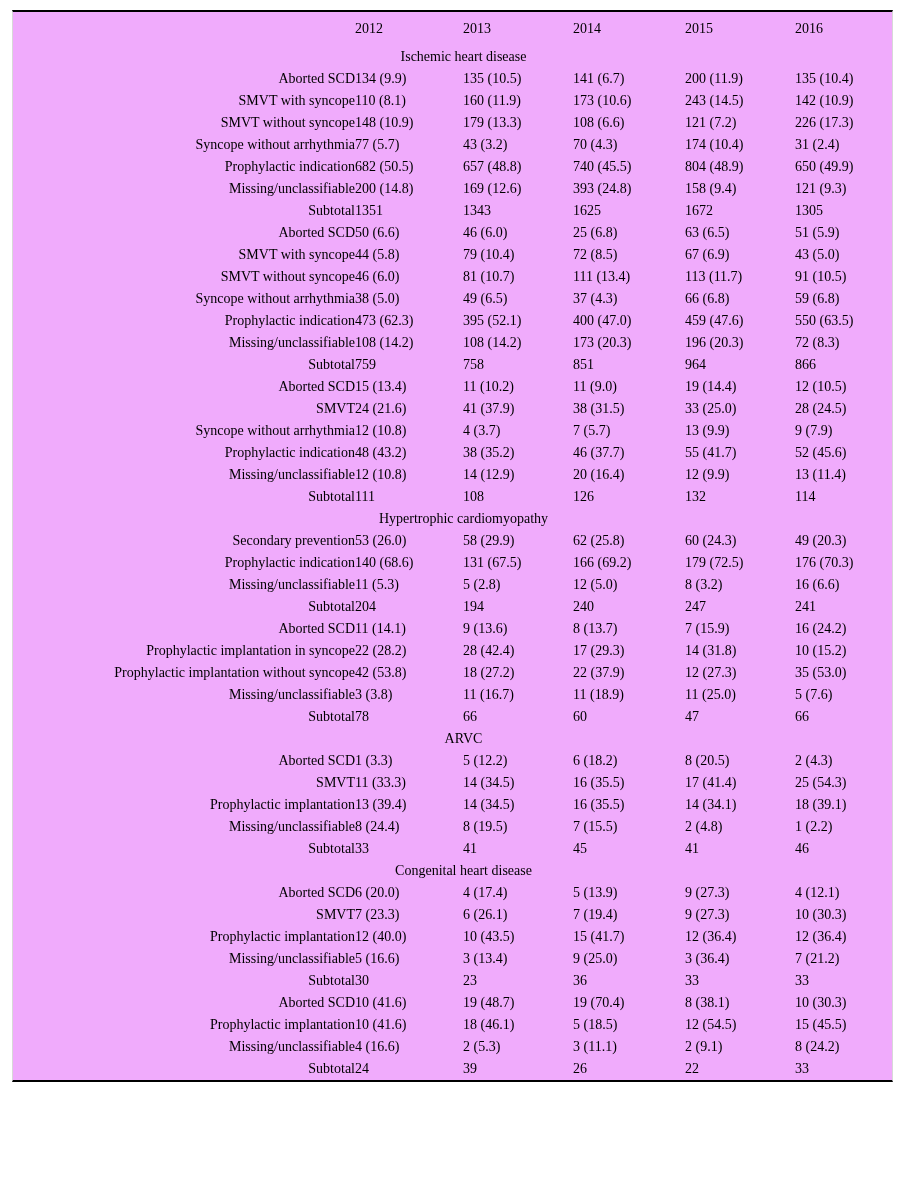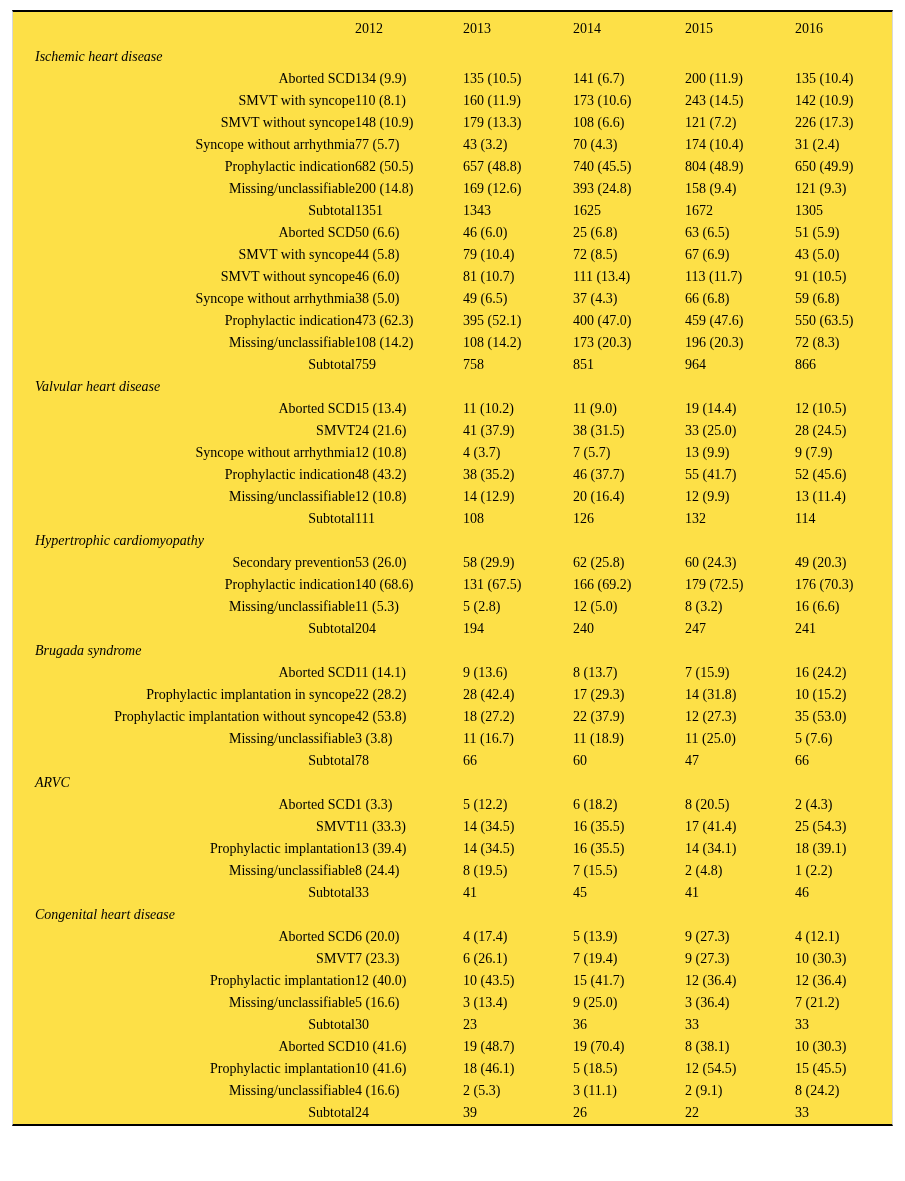--- a/index.html
+++ b/index.html
@@ -7,21 +7,21 @@
     margin: 0; padding: 0;
     width: 905px; height: 1181px;
     background: #ffffff;
     font-family: "Liberation Serif", "DejaVu Serif", serif;
     color: #000000;
   }
   .paper-table {
     position: absolute;
     left: 12px; top: 10px;
     width: 881px;
-    background: #fde047;
+    background: #f0abfc;
     border-top: 2px solid #000000;
     border-bottom: 2px solid #000000;
     border-left: 1px solid #d8d8d8;
     border-right: 1px solid #d8d8d8;
   }
   table {
     width: 100%;
     border-collapse: collapse;
     table-layout: fixed;
     font-size: 14px;
@@ -37,22 +37,22 @@
     text-align: left;
     vertical-align: middle;
     padding: 0;
     height: 22px;
     line-height: 22px;
     white-space: nowrap;
     overflow: hidden;
   }
   thead th { height: 34px; }
   td.section-title {
-    font-style: italic;
     padding-left: 22px;
+    text-align: center;
   }
   td.row-label { padding-left: 55px; text-align: right; }
 </style>
 </head>
 <body>
 
 <div class="paper-table">
   <table>
     <colgroup>
       <col class="c-label">
@@ -182,23 +182,20 @@
         </tr>
         <tr>
           <td class="row-label">Subtotal</td>
           <td>759</td>
           <td>758</td>
           <td>851</td>
           <td>964</td>
           <td>866</td>
         </tr>
         <tr>
-          <td class="section-title" colspan="6">Valvular heart disease</td>
-        </tr>
-        <tr>
           <td class="row-label">Aborted SCD</td>
           <td>15 (13.4)</td>
           <td>11 (10.2)</td>
           <td>11 (9.0)</td>
           <td>19 (14.4)</td>
           <td>12 (10.5)</td>
         </tr>
         <tr>
           <td class="row-label">SMVT</td>
           <td>24 (21.6)</td>
@@ -268,23 +265,20 @@
         </tr>
         <tr>
           <td class="row-label">Subtotal</td>
           <td>204</td>
           <td>194</td>
           <td>240</td>
           <td>247</td>
           <td>241</td>
         </tr>
         <tr>
-          <td class="section-title" colspan="6">Brugada syndrome</td>
-        </tr>
-        <tr>
           <td class="row-label">Aborted SCD</td>
           <td>11 (14.1)</td>
           <td>9 (13.6)</td>
           <td>8 (13.7)</td>
           <td>7 (15.9)</td>
           <td>16 (24.2)</td>
         </tr>
         <tr>
           <td class="row-label">Prophylactic implantation in syncope</td>
           <td>22 (28.2)</td>

